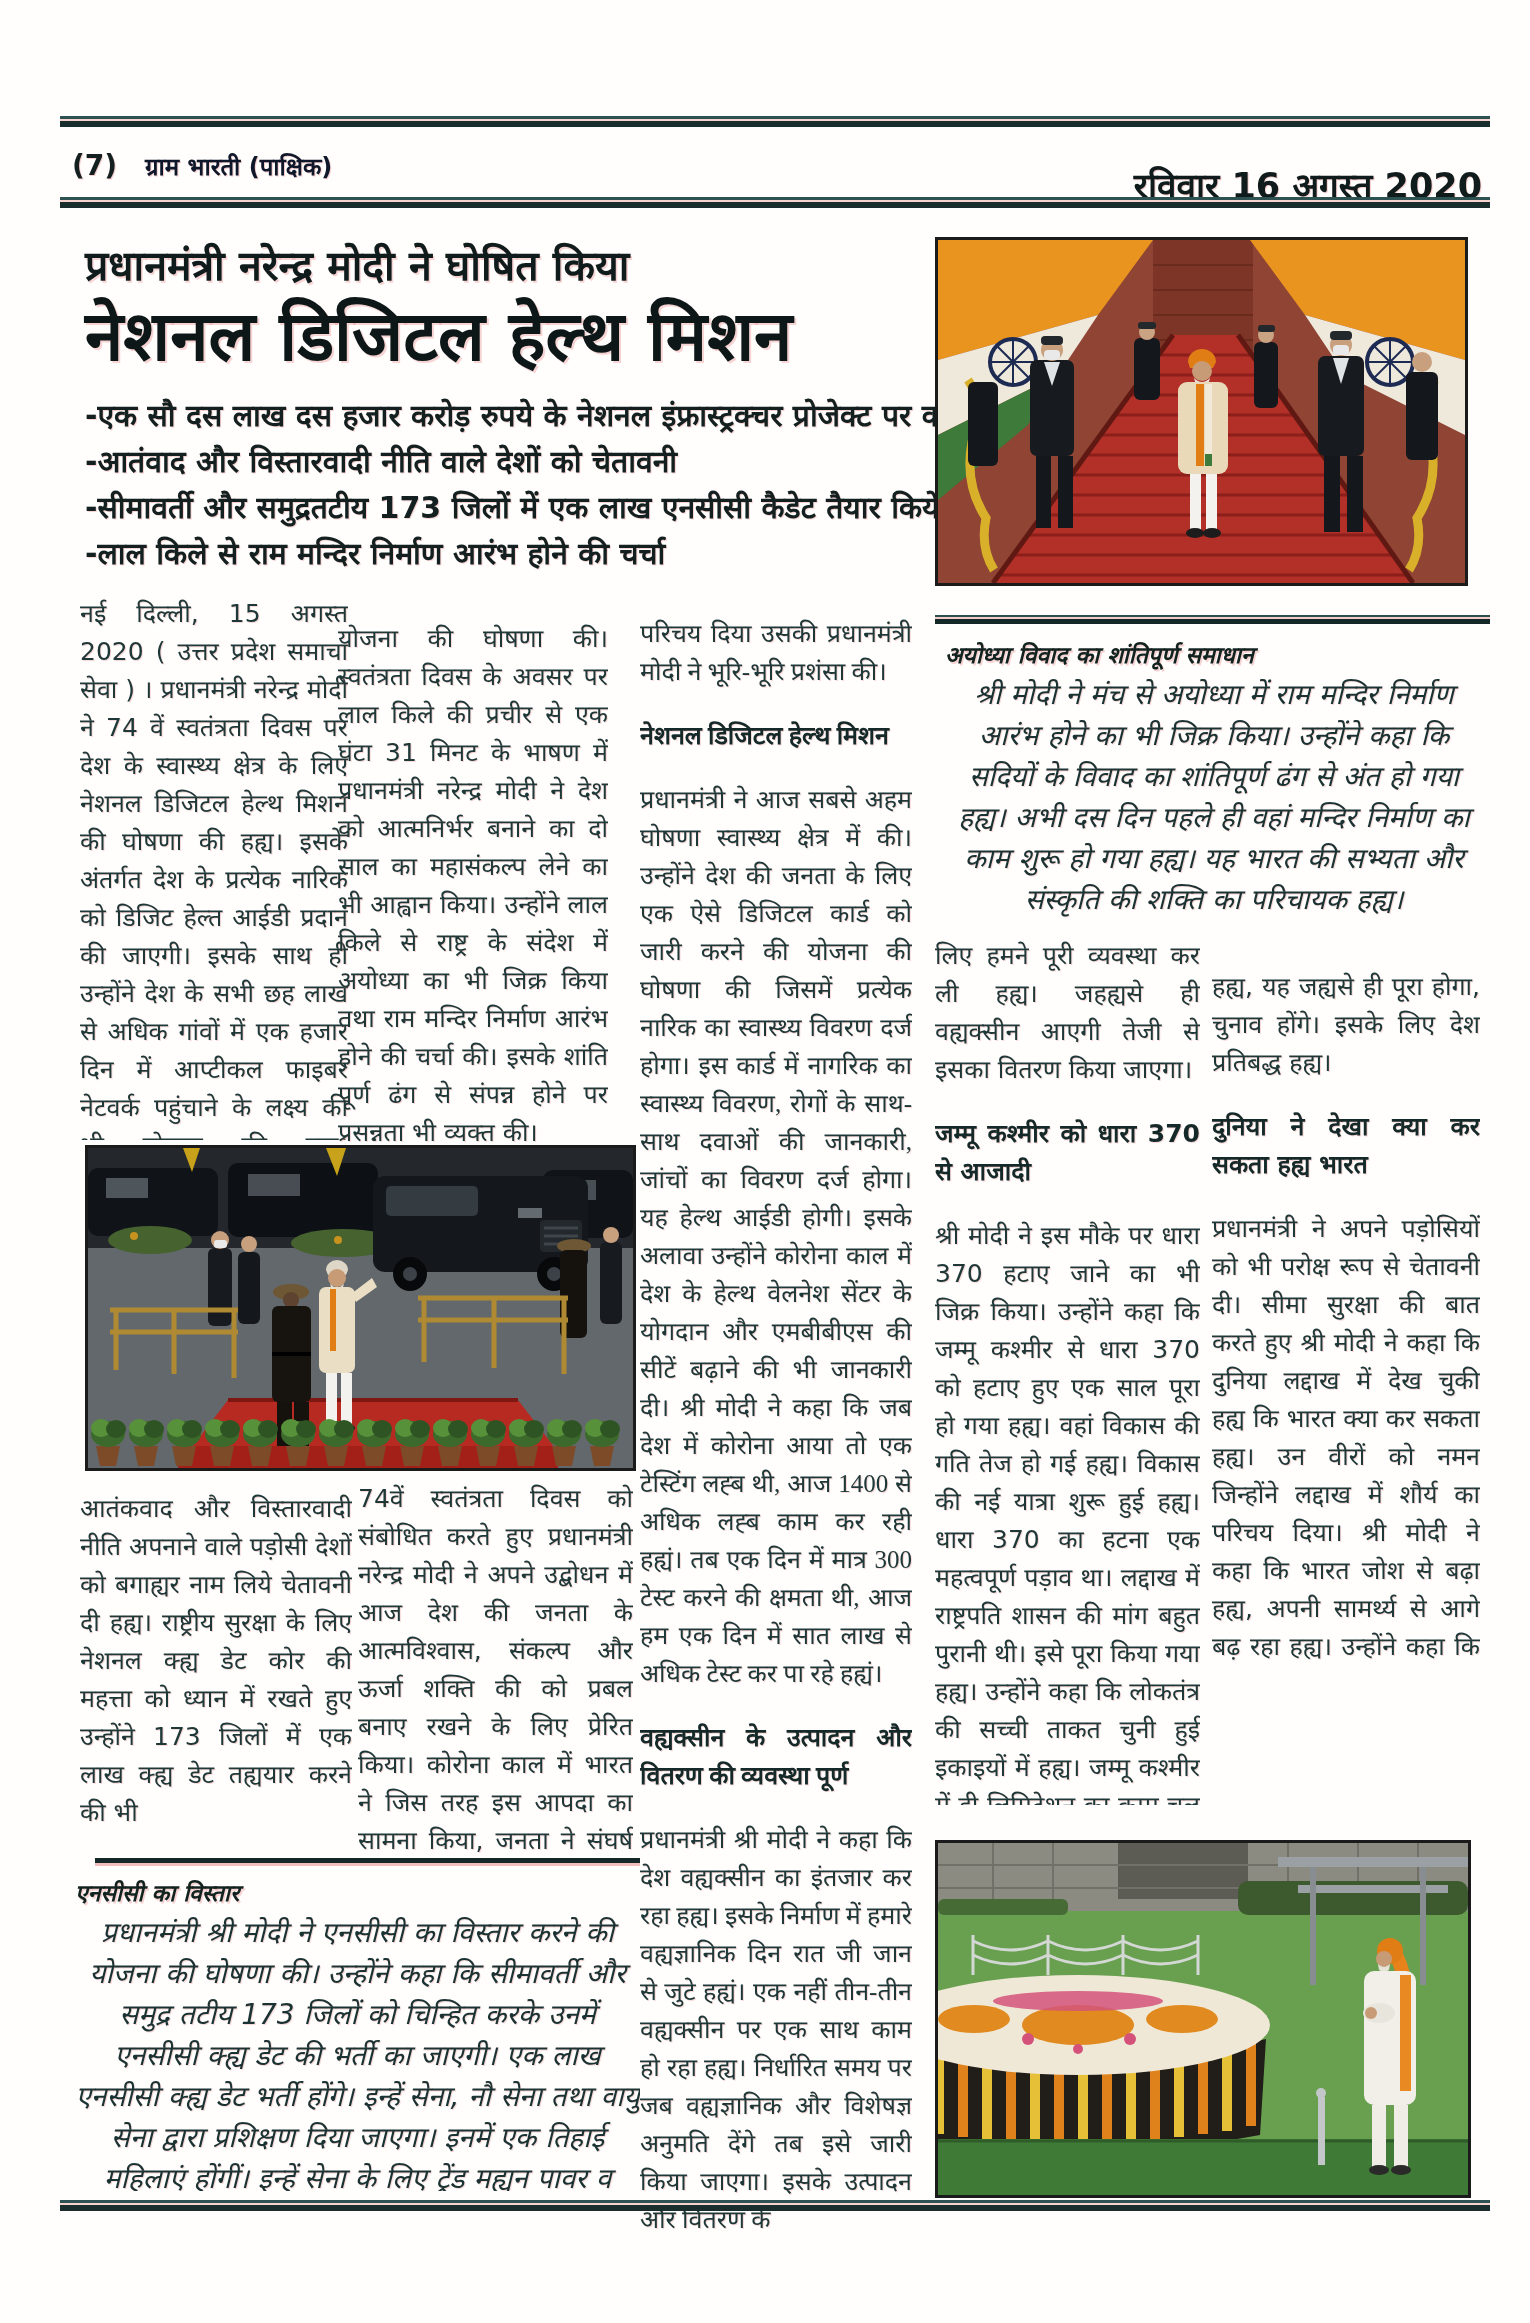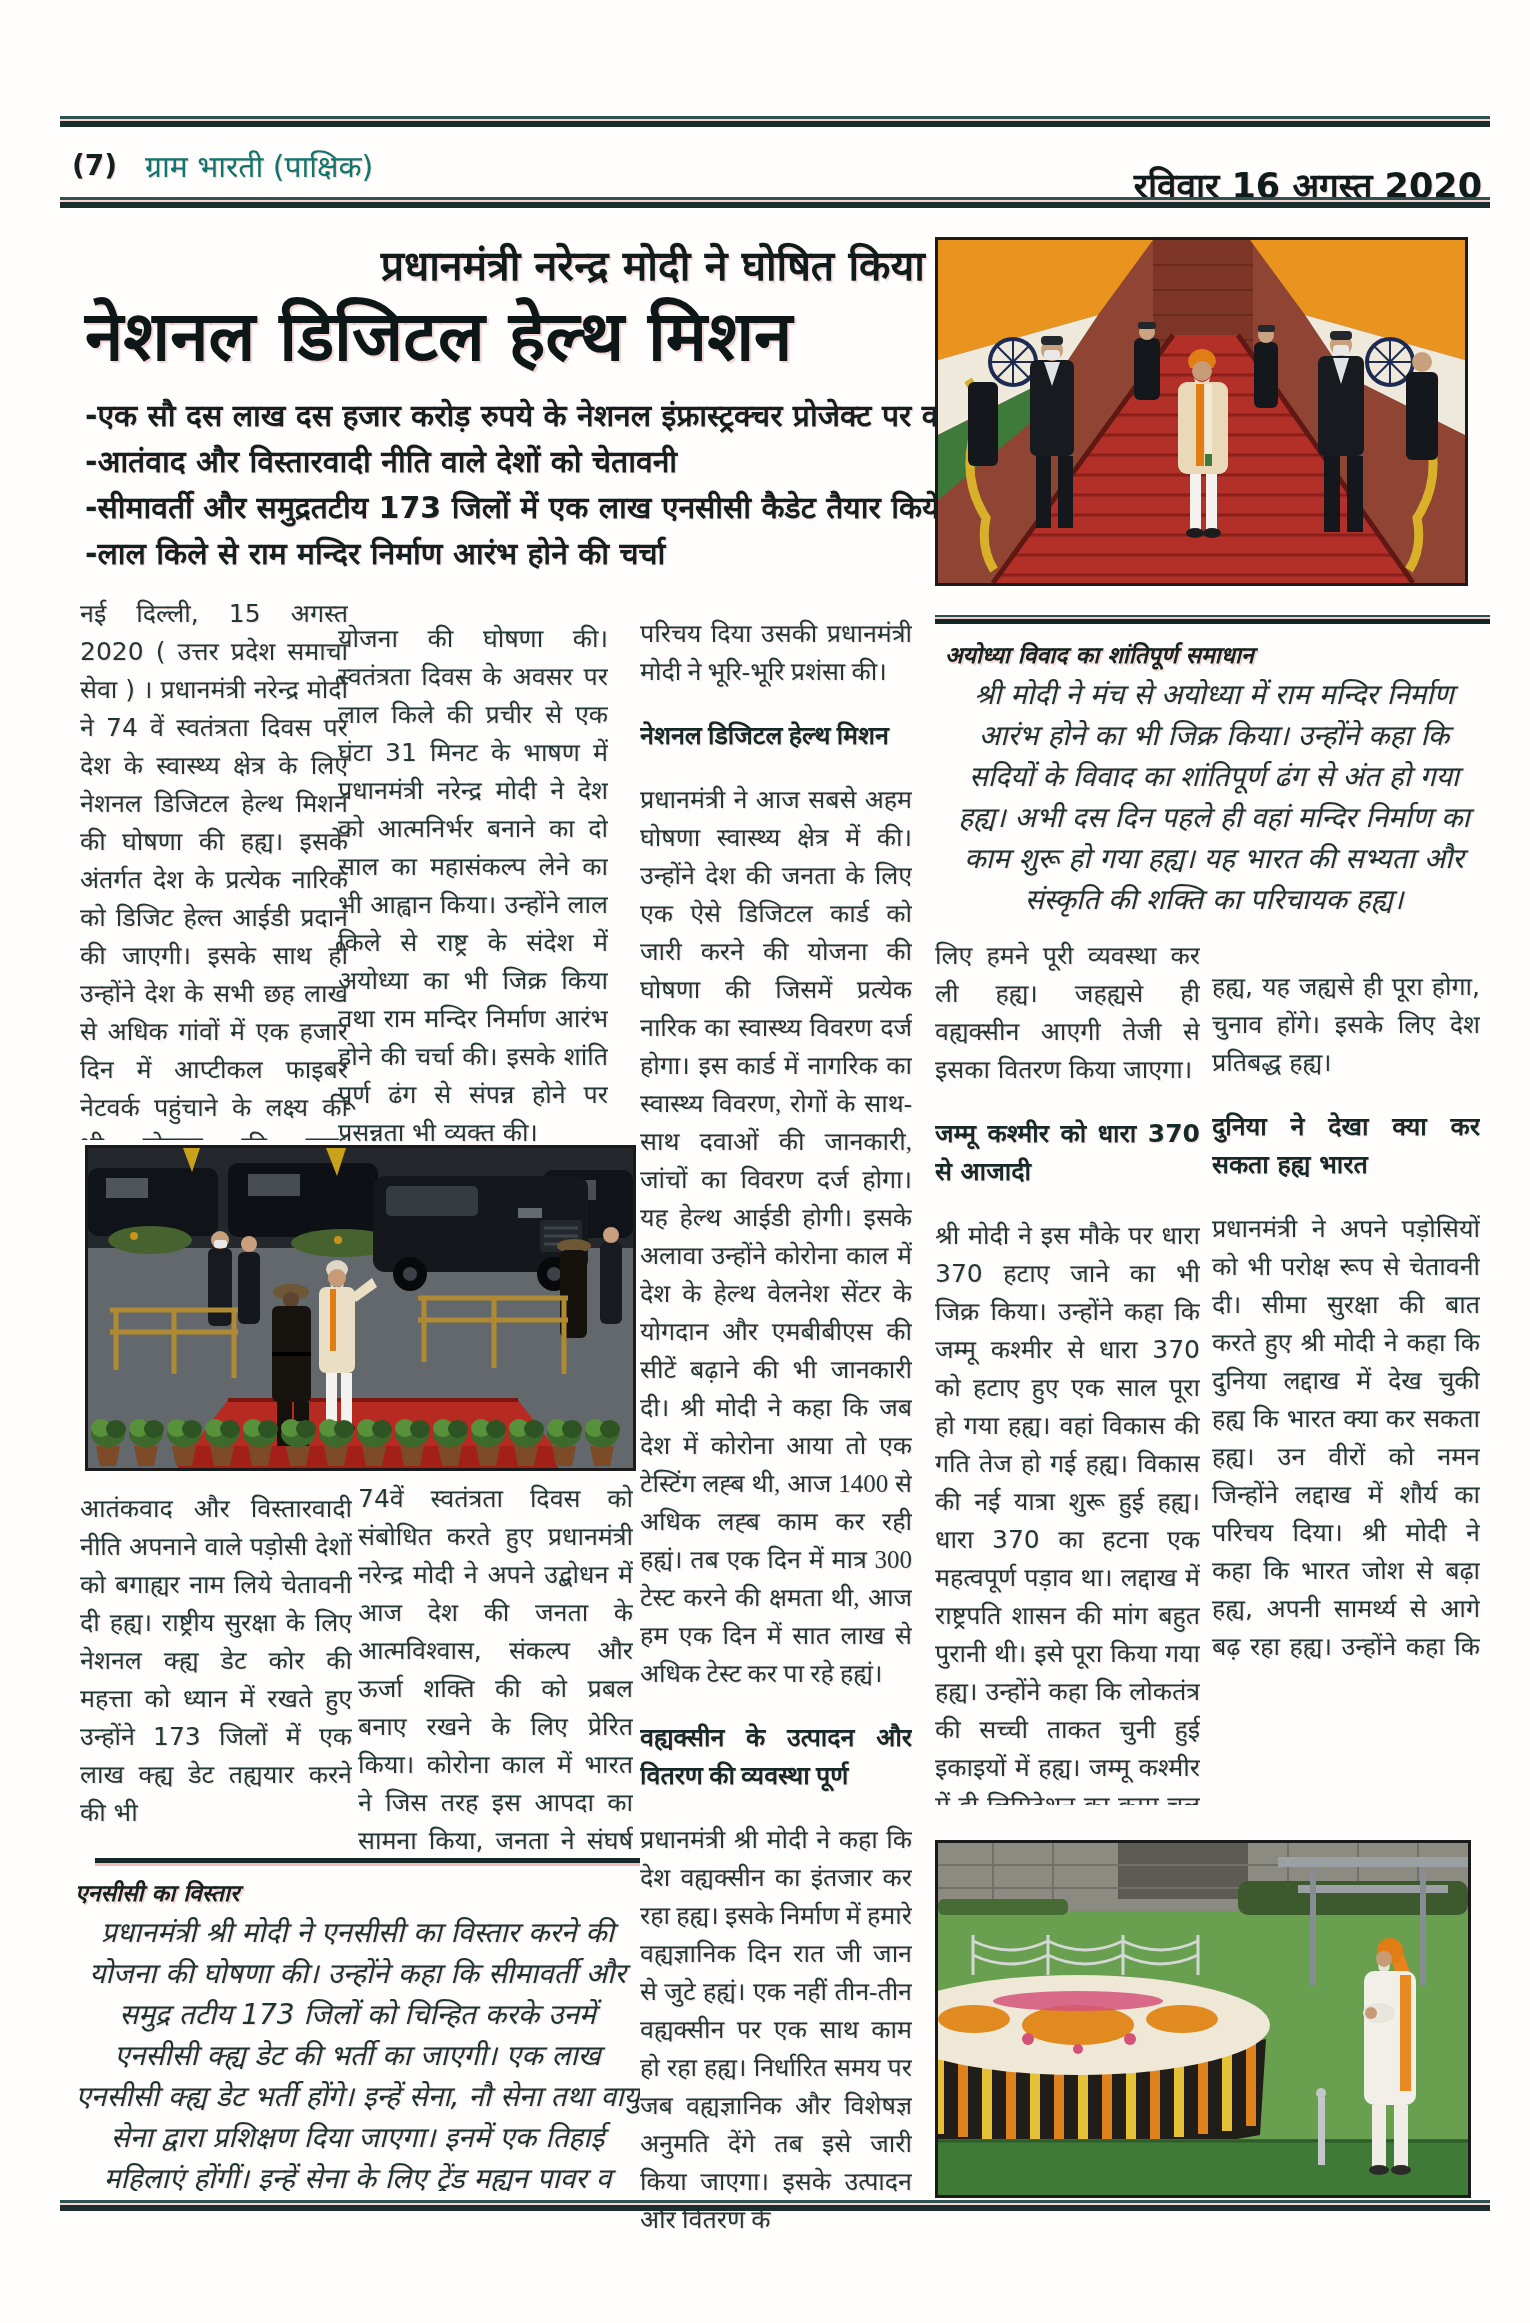--- a/index.html
+++ b/index.html
@@ -2,24 +2,24 @@
 <html><head>
 <meta charset="utf-8">
 <style>
   html,body{margin:0;padding:0;background:#e9e6e2;}
   #page{position:relative;width:1530px;height:2323px;background:#fffefd;margin:0 auto;
         font-family:"DejaVu Sans","Liberation Sans",sans-serif;overflow:hidden;}
   .abs{position:absolute;}
   .rule3{height:11px;background:linear-gradient(to bottom,#2e5252 0 3px,#f7d3d0 3px 5px,#1a2d2d 5px 11px);}
   .rule-box{height:9px;background:linear-gradient(to bottom,#294f4f 0 2px,#f5caca 2px 4px,#152828 4px 9px);}
   .rule-ncc{height:8px;background:linear-gradient(to bottom,#152828 0 5px,#f0bcbc 5px 8px);}
-  .masthead{font-size:30px;font-weight:normal;color:#0f766e;text-shadow:1px 1px 0 rgba(235,150,150,.45);}
+  .masthead{font-size:24px;font-weight:bold;color:#0f172a;text-shadow:1px 1px 0 rgba(235,150,150,.45);}
   .pagenum{font-size:28px;font-weight:bold;color:#13201f;margin-right:28px;text-shadow:1px 1px 0 rgba(235,150,150,.45);}
   .date{font-size:35px;font-weight:bold;color:#101c1c;text-shadow:1px 1px 0 rgba(235,150,150,.45);margin-top:38px;}
-  .kicker{font-size:41px;font-weight:bold;color:#101c1c;line-height:1.2;text-shadow:1.5px 1.5px 0 rgba(235,150,150,.4);text-align:right;}
+  .kicker{font-size:41px;font-weight:bold;color:#101c1c;line-height:1.2;text-shadow:1.5px 1.5px 0 rgba(235,150,150,.4);}
   .bigtitle{font-size:69px;font-weight:bold;color:#0d1717;line-height:1.15;margin-top:6px;text-shadow:2px 2px 0 rgba(235,150,150,.4);}
   .bullets{margin-top:16px;font-size:30px;font-weight:bold;color:#13201f;line-height:46px;text-shadow:1px 1px 0 rgba(235,150,150,.4);}
   .bullets div{white-space:nowrap;}
   .body-col{font-size:25px;line-height:38px;color:#1e3737;text-align:justify;overflow:hidden;
             text-shadow:1px 1px 0 rgba(232,150,150,.35);}
   .body-col p{margin:0 0 26px 0;}
   .subhead{font-weight:bold;color:#152929;margin:0 0 26px 0;}
   .boxtitle{font-size:23px;font-weight:bold;font-style:italic;color:#12221f;text-align:left;
             text-shadow:1.5px 1.5px 0 rgba(235,150,150,.4);}
   .boxbody{font-size:28px;font-style:italic;color:#1b3232;line-height:41px;text-align:center;margin-top:4px;

